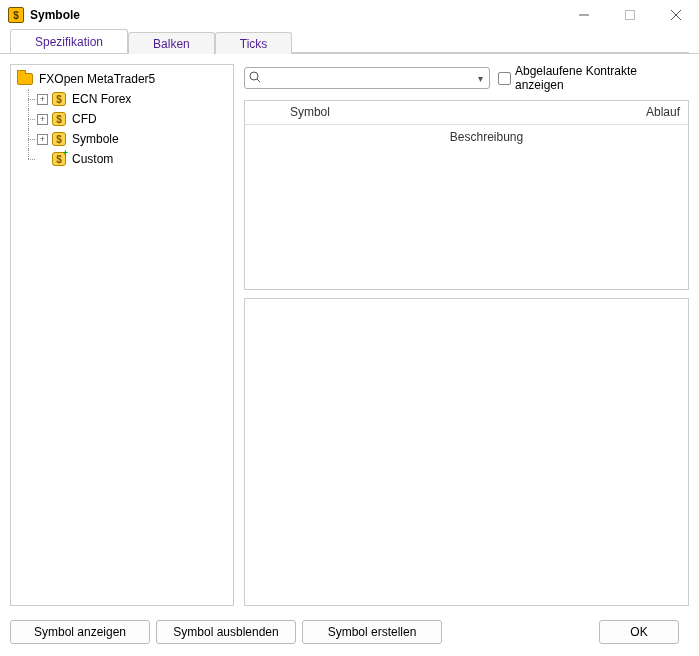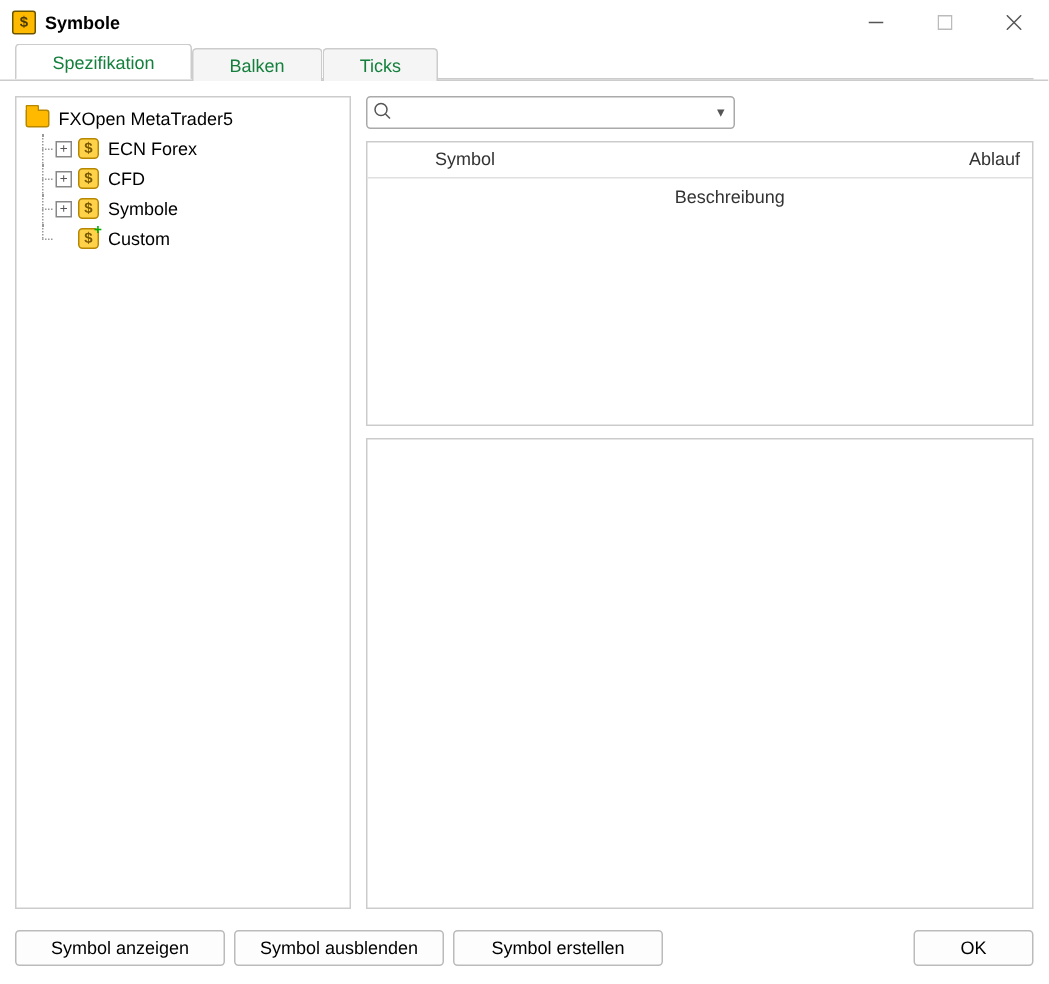--- a/index.html
+++ b/index.html
@@ -50,21 +50,21 @@
     content:""; position:absolute; left:10px; right:10px; bottom:0; height:1px; background:#ccc;
   }
   .tab {
     padding: 4px 24px 3px;
     border: 1px solid #ccc;
     border-bottom: none;
     background: #f5f5f5;
     margin-right: 0px;
     border-top-left-radius: 3px; border-top-right-radius: 3px;
     position: relative; top: 1px;
-    color: #15803d;
+    color: #4c1d95;
   }
   .tab.active {
     background: #fff;
     border-bottom: 1px solid #fff;
     z-index: 2;
     top: 0;
     padding-top: 5px;
   }
 
   
@@ -185,21 +185,21 @@
 
   .detail-box {
     border: 1px solid #ccc;
     flex: 1 1 auto;
   }
 
   
   .button-row {
     height: 40px;
     display: flex; align-items: center;
-    padding: 0 10px 8px 10px;
+    padding: 0 20px 8px 10px;
     gap: 6px;
     justify-content: space-between;
   }
   .btn {
     height: 24px;
     padding: 0 12px;
     border: 1px solid #bbb;
     background: #fdfdfd;
     border-radius: 3px;
     display: flex; align-items: center; justify-content: center;
@@ -277,20 +277,24 @@
       <div class="search-box">
         <span class="search-icon">
           <svg width="12" height="12">
               <circle cx="5" cy="5" r="4" fill="none" stroke="currentColor" stroke-width="1"></circle>
               <line x1="8" y1="8" x2="11" y2="11" stroke="currentColor" stroke-width="1"></line>
             </svg>
         </span>
         <input type="text" value="" style="">
         <span class="chevron">▾</span>
       </div>
+      <label class="chk-row">
+        <span class="chk"></span>
+        <span>Abgelaufene Kontrakte anzeigen</span>
+      </label>
     </div>
 
     <div class="grid-box">
       <div class="grid-header">
         <div class="grid-col col-symbol">Symbol</div>
         <div class="grid-col col-desc">Beschreibung</div>
         <div class="grid-col col-ablauf">Ablauf</div>
       </div>
     </div>
 

